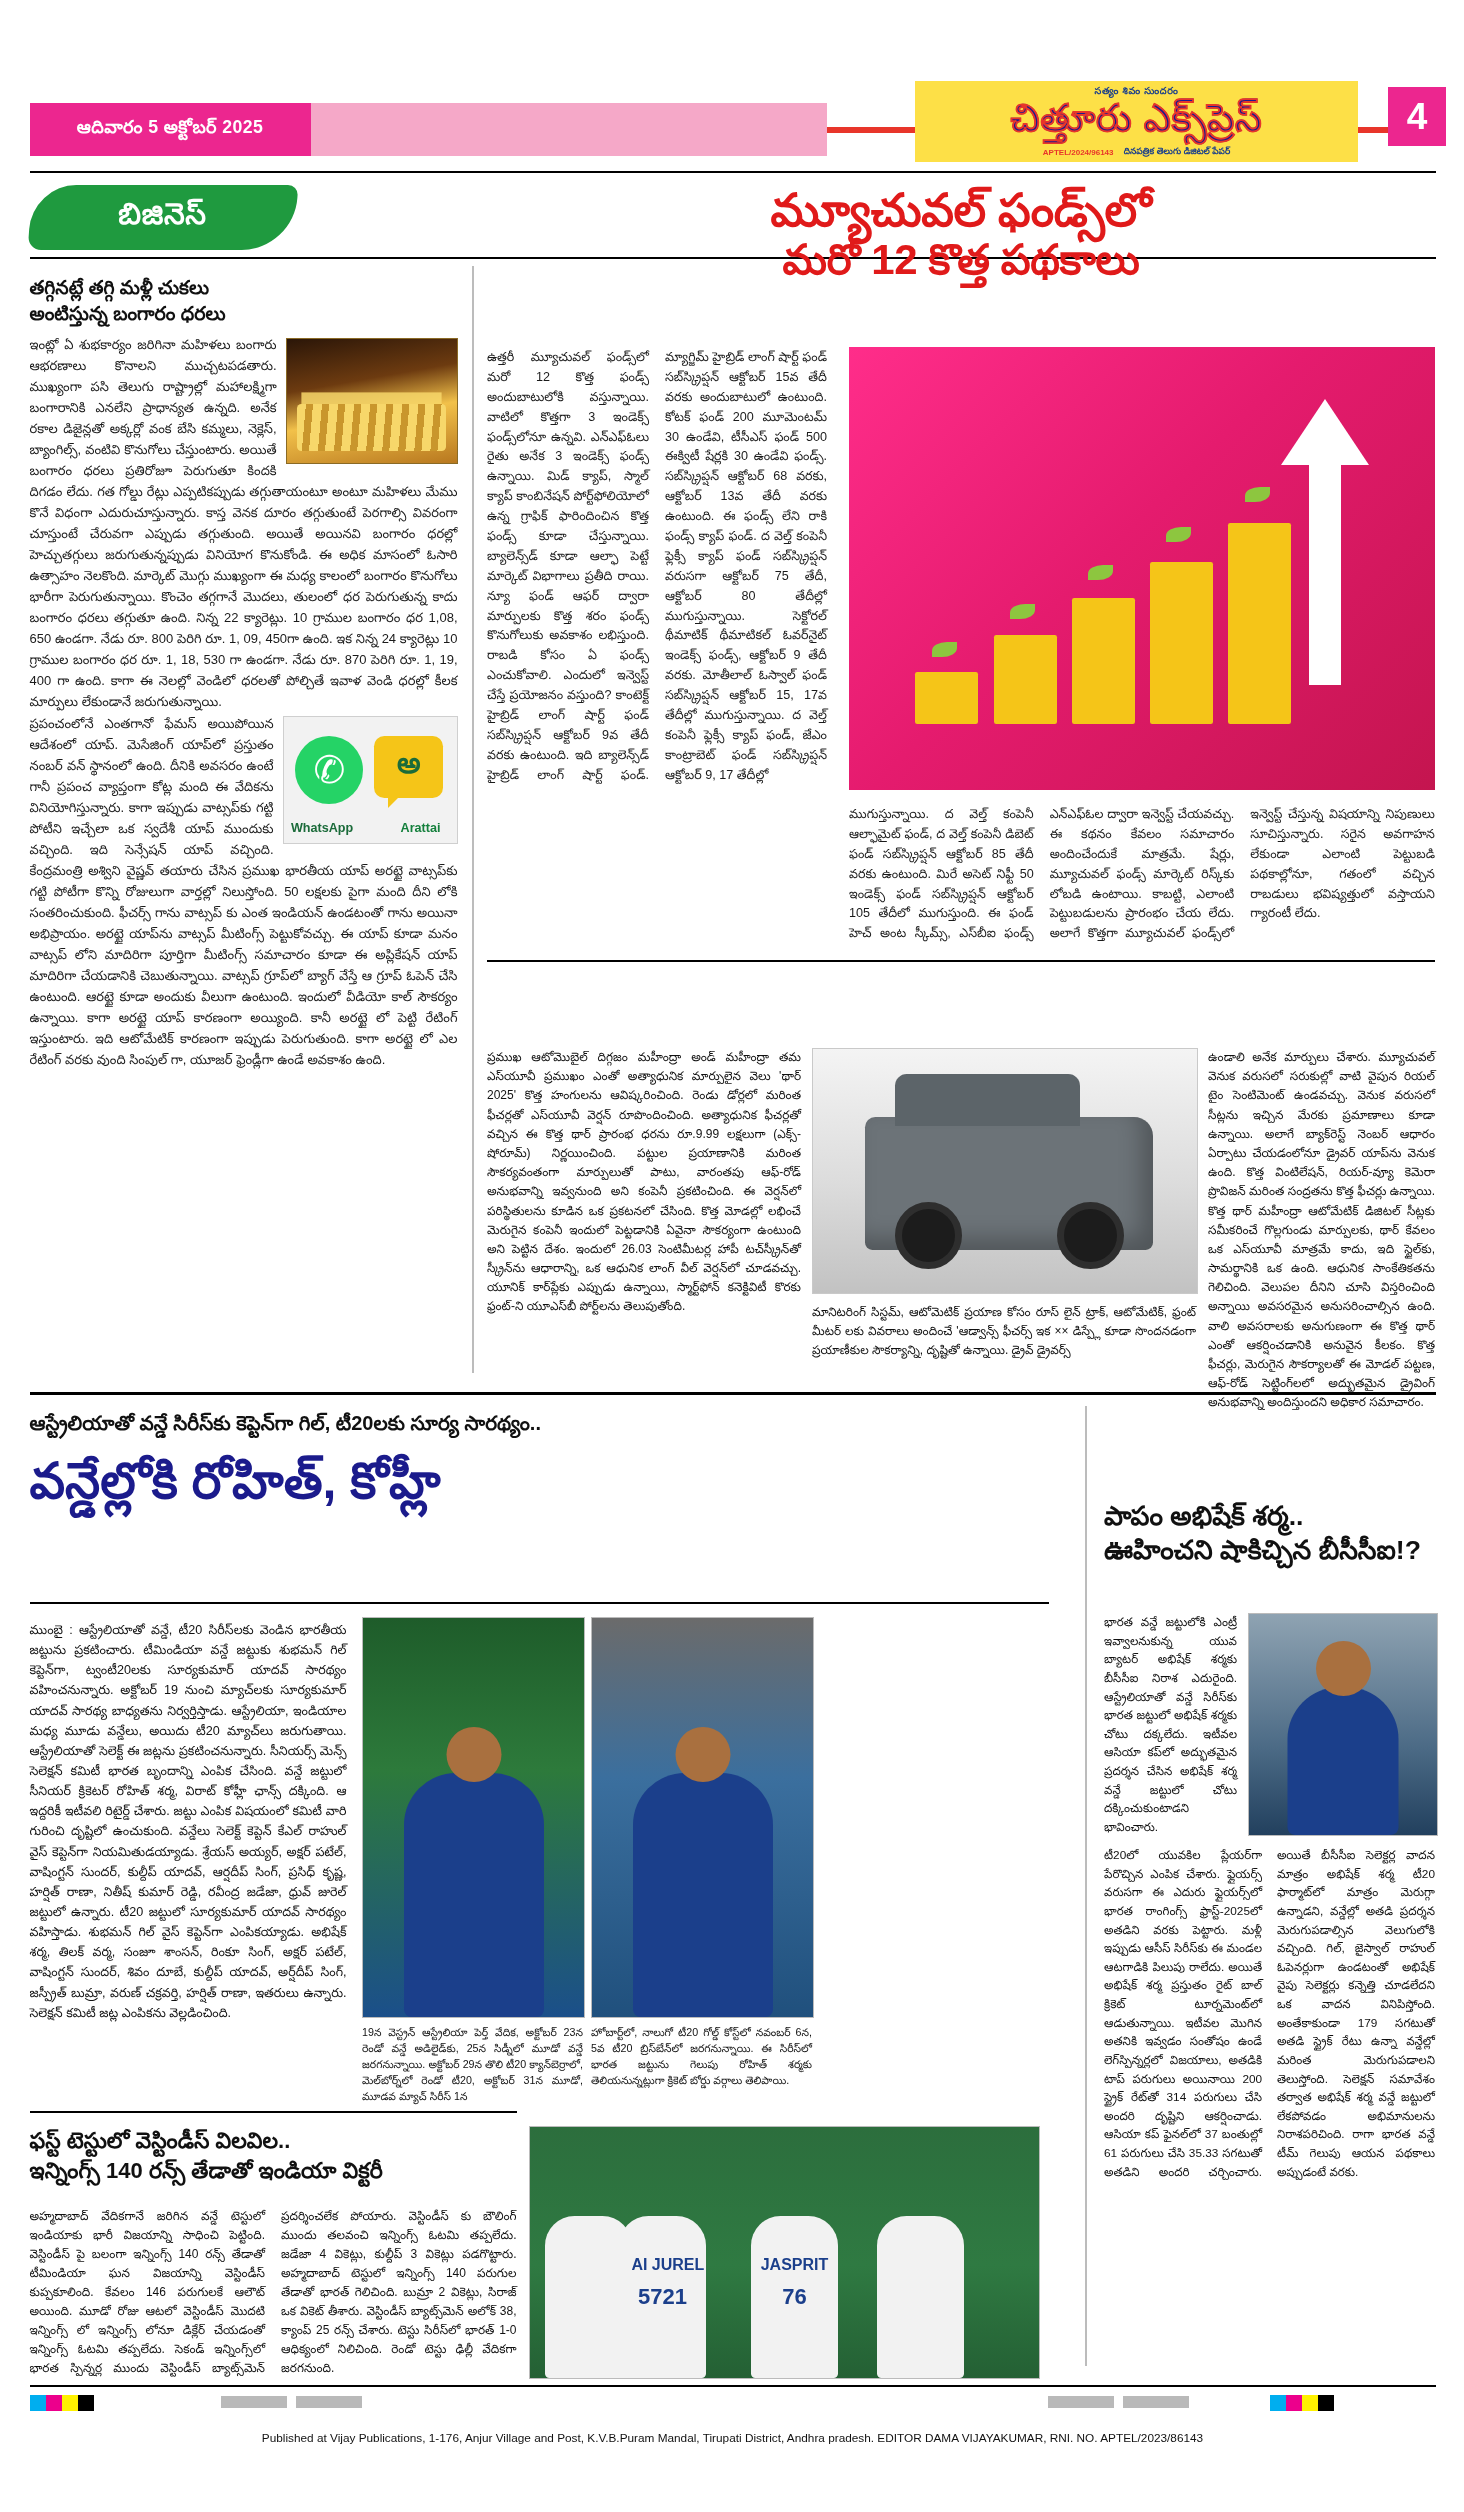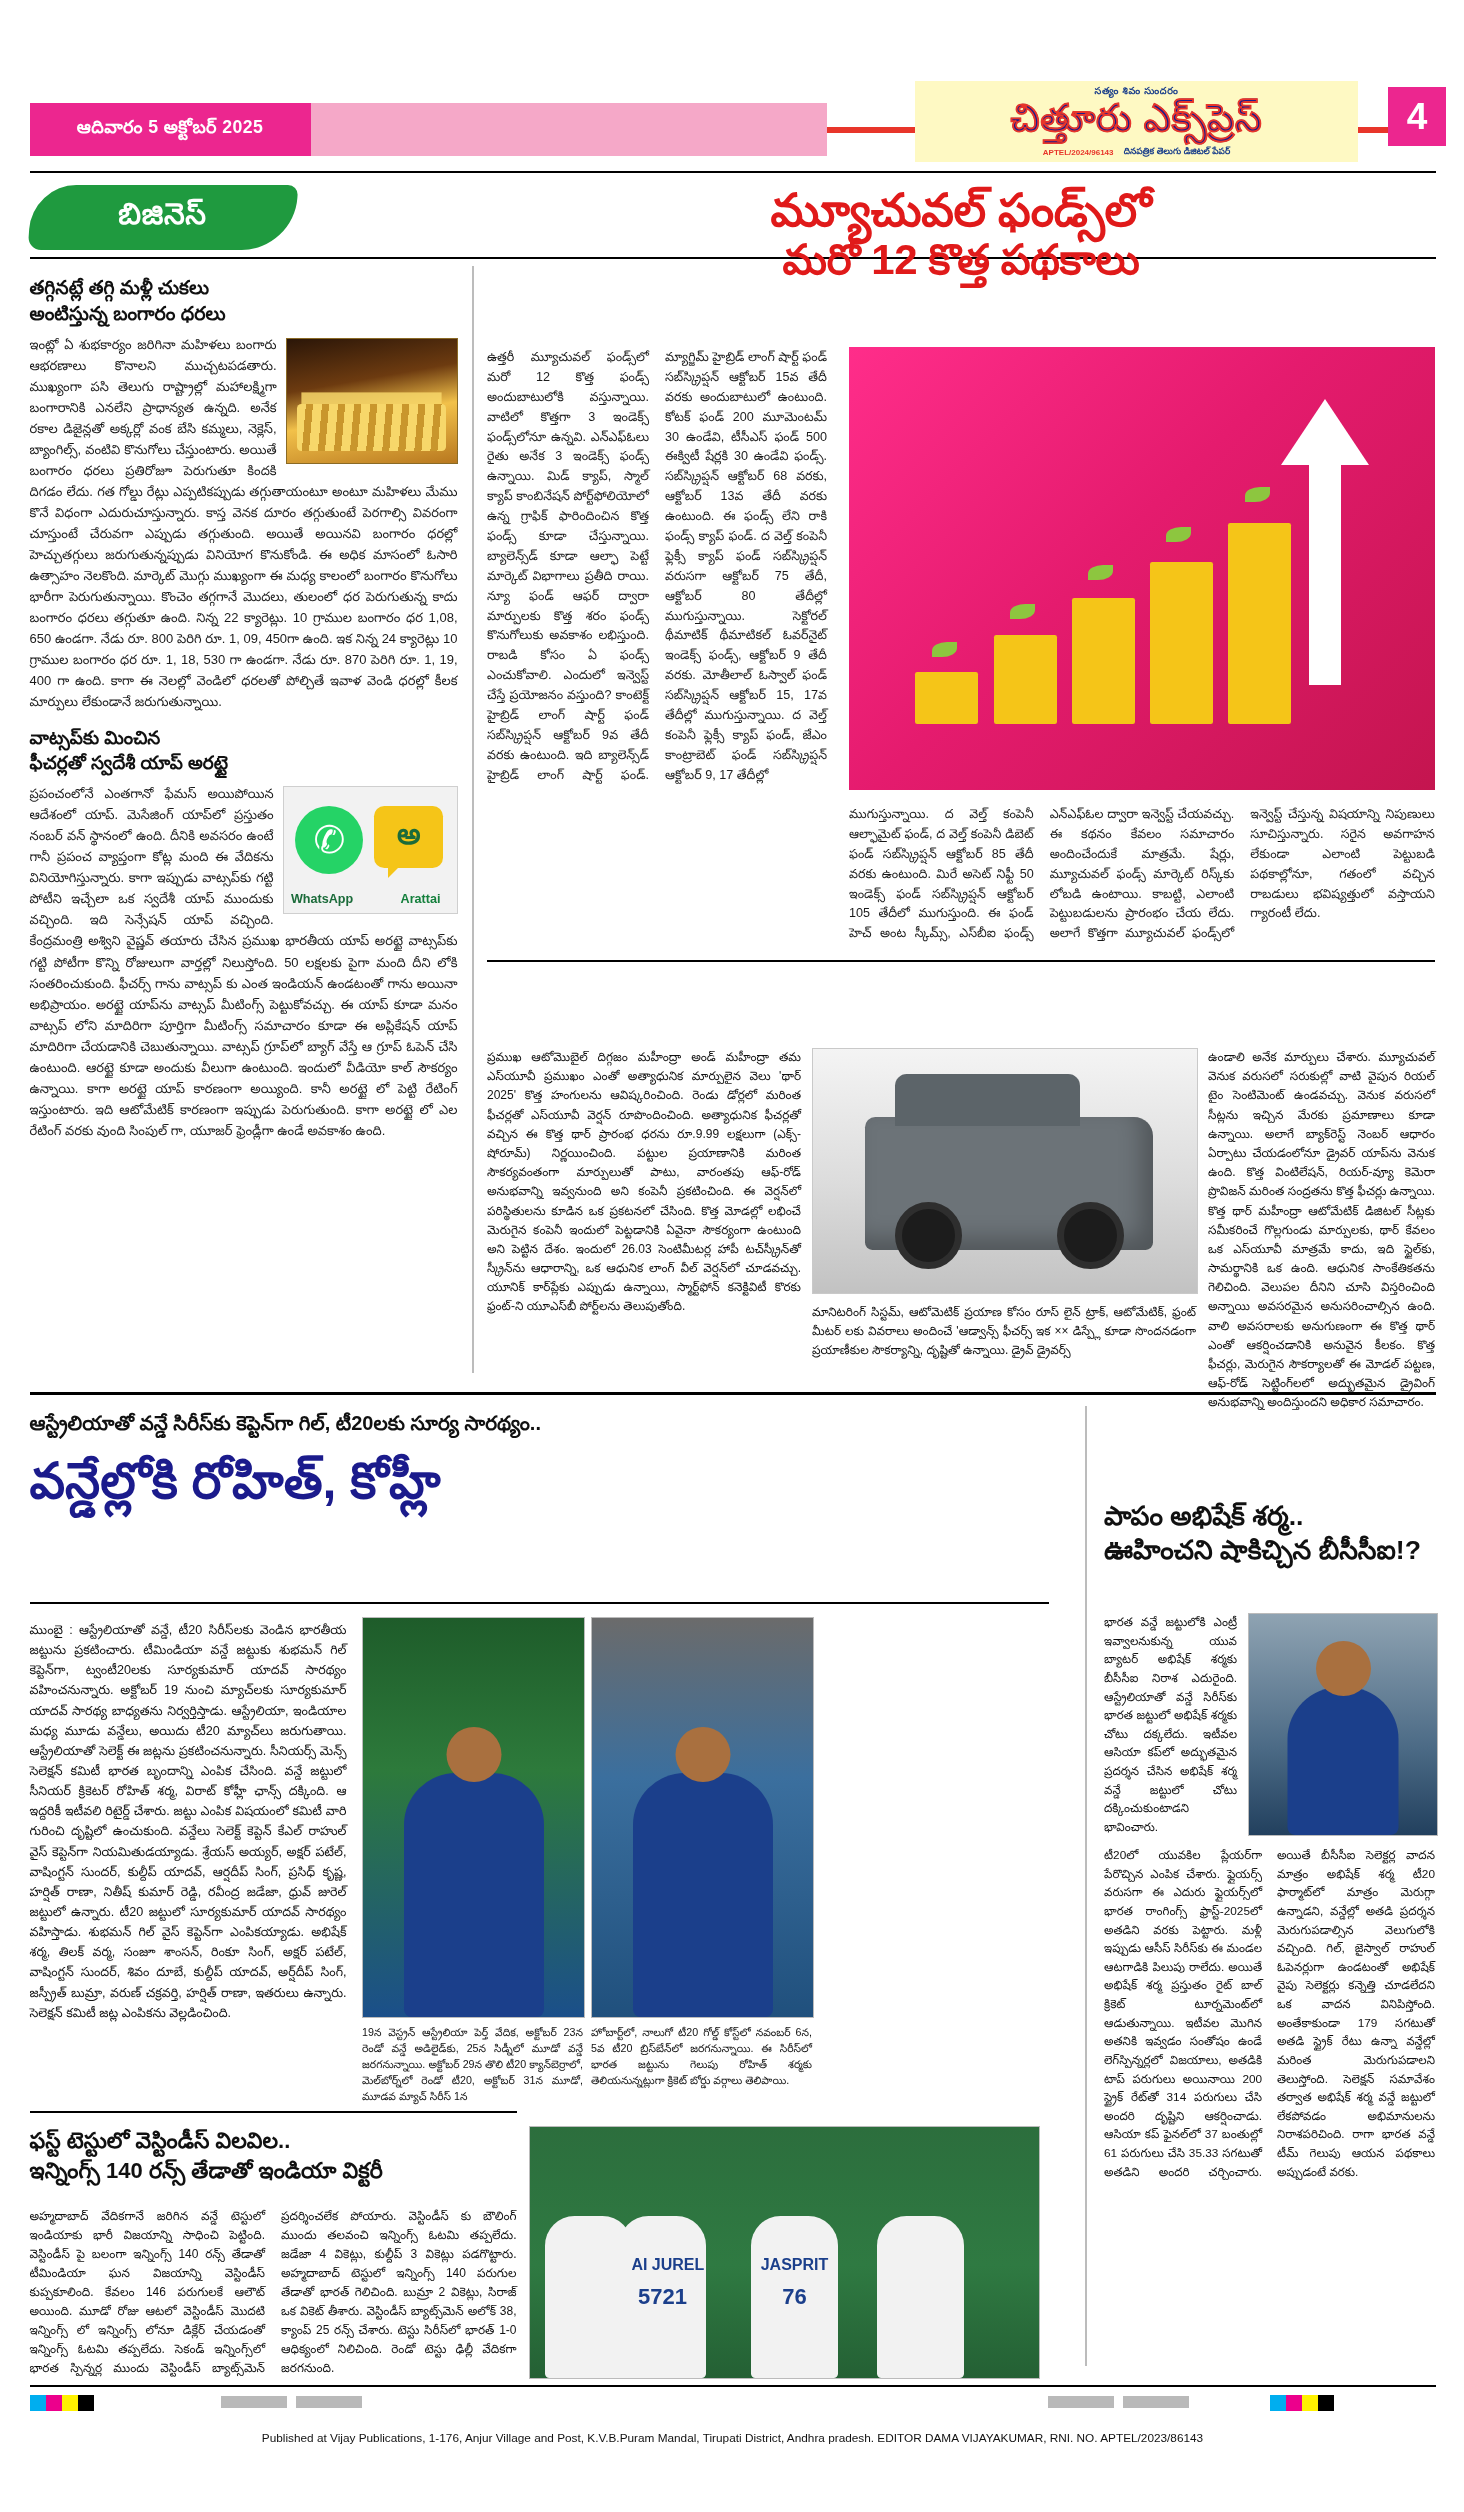--- a/index.html
+++ b/index.html
@@ -32,21 +32,21 @@
     position:absolute; left:310px; top:103px; width:517px; height:53px;
     background:#f5a8c8;
   }
   .band-red-thin {
     position:absolute; left:827px; top:127px; width:561px; height:5.9px;
     background:#e8352a;
   }
   .nameplate {
     position:absolute; left:915px; top:81px; width:443px; height:81px;
     display:flex; flex-direction:column; align-items:center; justify-content:center;
-    background:#fef9c3;
+    background:#fde047;
   }
   .nameplate .tagline-top {
     font-size:9.6px; color:#1b3f8b; font-weight:bold; letter-spacing:0.7px;
   }
   .nameplate .title {
     font-size:38px; font-weight:bold; color:#1b1b8c;
     -webkit-text-stroke:0.7px #e8352a;
     letter-spacing:0.7px; line-height:1.05;
   }
   .nameplate .sub-row {
@@ -386,24 +386,20 @@
   <div class="biz-col">
 
     <div class="biz-head">
       <span>తగ్గినట్లే తగ్గి మళ్లీ చుకలు</span>
       <span class="l2">అంటిస్తున్న బంగారం ధరలు</span>
     </div>
 
     <div class="photo-gold"></div>
     <div class="biz-body">ఇంట్లో ఏ శుభకార్యం జరిగినా మహిళలు బంగారు ఆభరణాలు కొనాలని ముచ్చటపడతారు. ముఖ్యంగా పసి తెలుగు రాష్ట్రాల్లో మహాలక్ష్మిగా బంగారానికి ఎనలేని ప్రాధాన్యత ఉన్నది. అనేక రకాల డిజైన్లతో అక్కర్లో వంక బేసి కమ్మలు, నెక్లెస్, బ్యాంగిల్స్, వంటివి కొనుగోలు చేస్తుంటారు. అయితే బంగారం ధరలు ప్రతిరోజూ పెరుగుతూ కిందకి దిగడం లేదు. గత గోల్డు రేట్లు ఎప్పటికప్పుడు తగ్గుతాయంటూ అంటూ మహిళలు మేము కొనే విధంగా ఎదురుచూస్తున్నారు. కాస్త వెనక దూరం తగ్గుతుంటే పెరగాల్సి వివరంగా చూస్తుంటే చేరువగా ఎప్పుడు తగ్గుతుంది. అయితే అయినవి బంగారం ధరల్లో హెచ్చుతగ్గులు జరుగుతున్నప్పుడు వినియోగ కొనుకోండి. ఈ అధిక మాసంలో ఓసారి ఉత్సాహం నెలకొంది. మార్కెట్ మొగ్గు ముఖ్యంగా ఈ మధ్య కాలంలో బంగారం కొనుగోలు భారీగా పెరుగుతున్నాయి. కొంచెం తగ్గగానే మొదలు, తులంలో ధర పెరుగుతున్న కాదు బంగారం ధరలు తగ్గుతూ ఉంది. నిన్న 22 క్యారెట్లు. 10 గ్రాముల బంగారం ధర 1,08, 650 ఉండగా. నేడు రూ. 800 పెరిగి రూ. 1, 09, 450గా ఉంది. ఇక నిన్న 24 క్యారెట్లు 10 గ్రాముల బంగారం ధర రూ. 1, 18, 530 గా ఉండగా. నేడు రూ. 870 పెరిగి రూ. 1, 19, 400 గా ఉంది. కాగా ఈ నెలల్లో వెండిలో ధరలతో పోల్చితే ఇవాళ వెండి ధరల్లో కీలక మార్పులు లేకుండానే జరుగుతున్నాయి.</div>
 
-    <div class="biz-head2">
-      <span>వాట్సప్‌కు మించిన</span><br>
-      <span>ఫీచర్లతో స్వదేశీ యాప్ అరట్టై</span>
-    </div>
 
     <div class="photo-whatsapp">
       <div class="wa-bubble">✆</div>
       <div class="ar-bubble">
           <span>అ</span>
         </div>
       <div class="cap-wa">WhatsApp</div>
       <div class="cap-ar">Arattai</div>
     </div>
     <div class="biz-body">ప్రపంచంలోనే ఎంతగానో ఫేమస్ అయిపోయిన ఆదేశంలో యాప్. మెసేజింగ్ యాప్‌లో ప్రస్తుతం నంబర్ వన్ స్థానంలో ఉంది. దీనికి అవసరం ఉంటే గానీ ప్రపంచ వ్యాప్తంగా కోట్ల మంది ఈ వేదికను వినియోగిస్తున్నారు. కాగా ఇప్పుడు వాట్సప్‌కు గట్టి పోటీని ఇచ్చేలా ఒక స్వదేశీ యాప్ ముందుకు వచ్చింది. ఇది సెన్సేషన్ యాప్ వచ్చింది. కేంద్రమంత్రి అశ్విని వైష్ణవ్ తయారు చేసిన ప్రముఖ భారతీయ యాప్ అరట్టై వాట్సప్‌కు గట్టి పోటీగా కొన్ని రోజులుగా వార్తల్లో నిలుస్తోంది. 50 లక్షలకు పైగా మంది దీని లోకి సంతరించుకుంది. ఫీచర్స్ గాను వాట్సప్ కు ఎంత ఇండియన్ ఉండటంతో గాను అయినా అభిప్రాయం. అరట్టై యాప్‌ను వాట్సప్ మీటింగ్స్ పెట్టుకోవచ్చు. ఈ యాప్ కూడా మనం వాట్సప్ లోని మాదిరిగా పూర్తిగా మీటింగ్స్ సమాచారం కూడా ఈ అప్లికేషన్ యాప్ మాదిరిగా చేయడానికి చెబుతున్నాయి. వాట్సప్ గ్రూప్‌లో బ్యాగ్ వేస్తే ఆ గ్రూప్ ఓపెన్ చేసి ఉంటుంది. ఆరట్టై కూడా అందుకు వీలుగా ఉంటుంది. ఇందులో వీడియో కాల్ సౌకర్యం ఉన్నాయి. కాగా అరట్టై యాప్ కారణంగా అయ్యింది. కానీ అరట్టై లో పెట్టి రేటింగ్ ఇస్తుంటారు. ఇది ఆటోమేటిక్ కారణంగా ఇప్పుడు పెరుగుతుంది. కాగా అరట్టై లో ఎల రేటింగ్ వరకు వుంది సింపుల్ గా, యూజర్ ఫ్రెండ్లీగా ఉండే అవకాశం ఉంది.</div>

